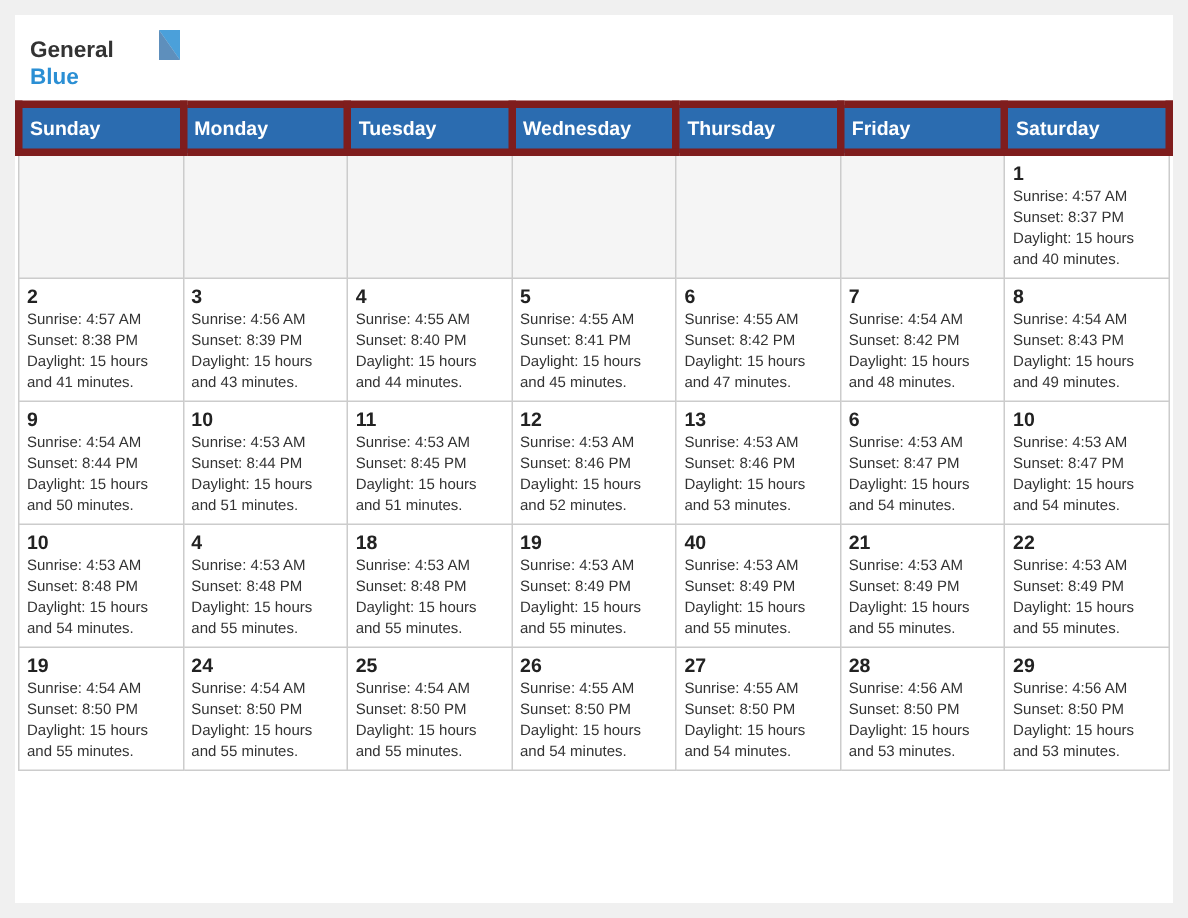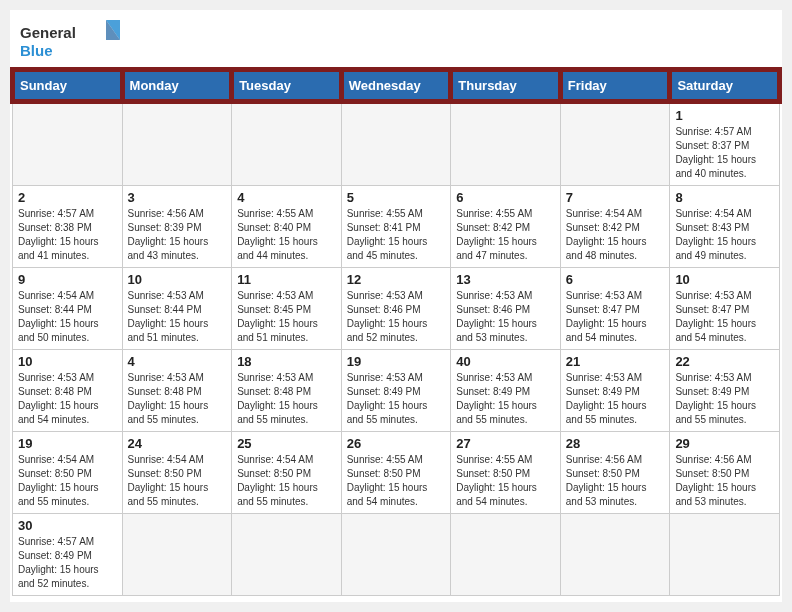--- a/index.html
+++ b/index.html
@@ -323,30 +323,15 @@
 and 53 minutes.</div>
           </td>
           <td>
             <span class="day-num">29</span>
             <div class="day-info" style="white-space: pre-line;">Sunrise: 4:56 AM
 Sunset: 8:50 PM
 Daylight: 15 hours
 and 53 minutes.</div>
           </td>
         </tr>
-        <tr>
-          <td>
-            <span class="day-num">30</span>
-            <div class="day-info" style="white-space: pre-line;">Sunrise: 4:57 AM
-Sunset: 8:49 PM
-Daylight: 15 hours
-and 52 minutes.</div>
-          </td>
-          <td class="empty"></td>
-          <td class="empty"></td>
-          <td class="empty"></td>
-          <td class="empty"></td>
-          <td class="empty"></td>
-          <td class="empty"></td>
-        </tr>
       </tbody>
   </table>
 </div>
 
 </body></html>

